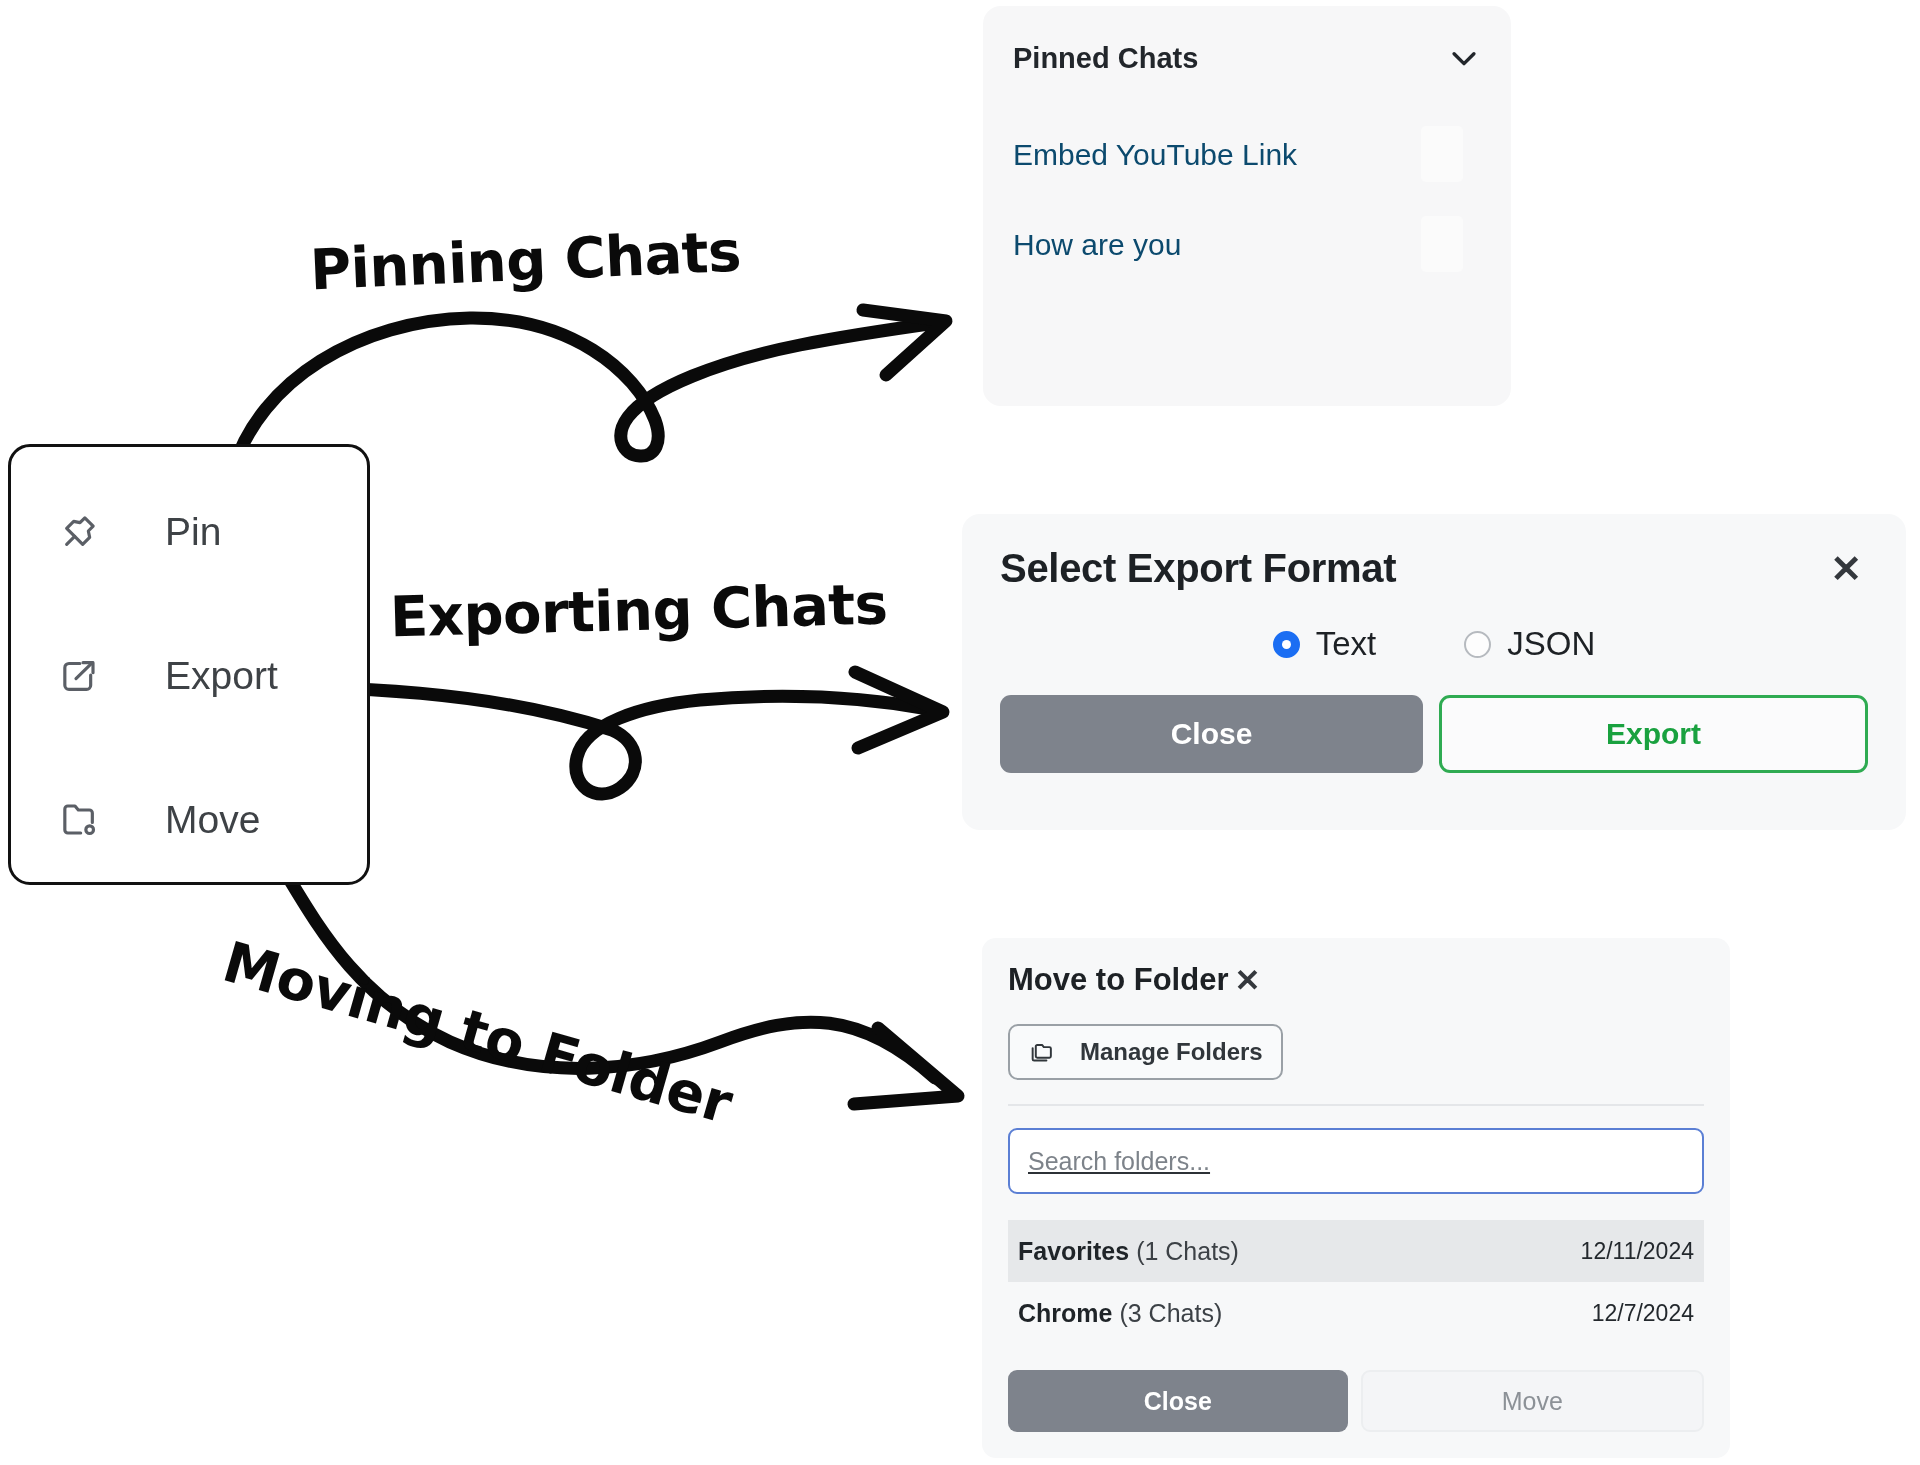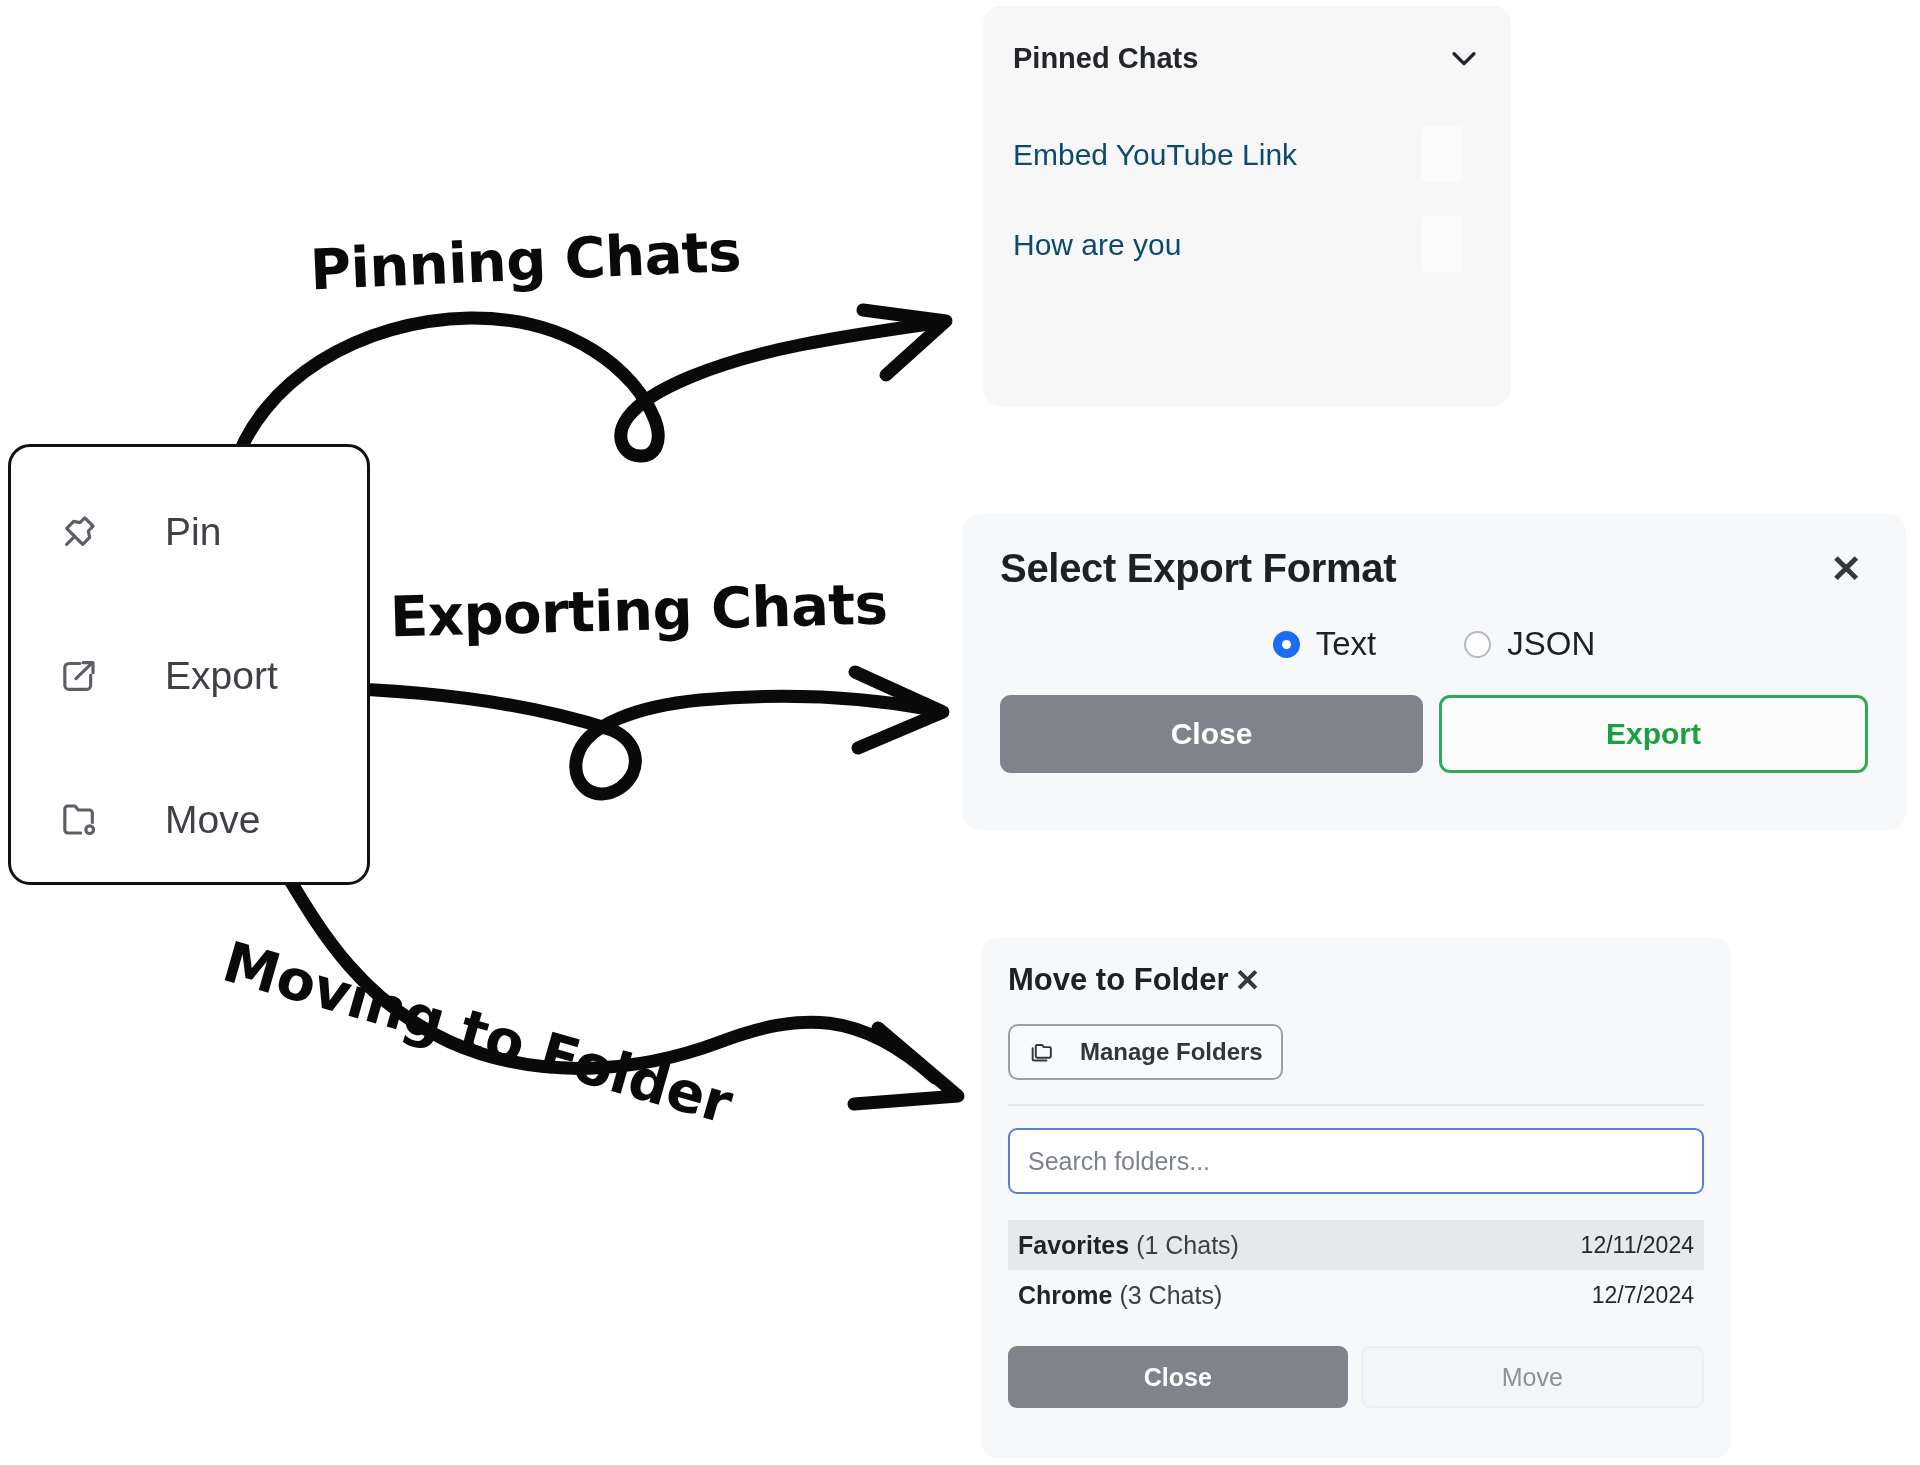--- a/index.html
+++ b/index.html
@@ -280,28 +280,29 @@
     margin-top: 22px;
     height: 66px;
     background: #ffffff;
     border: 2px solid #5b7fd4;
     border-radius: 9px;
     padding: 0 18px;
     font-size: 25px;
     color: #2c3136;
     font-family: "Liberation Sans", sans-serif;
     outline: none;
+    text-decoration: underline;
   }
   #folder-search::placeholder { color: #7d838a; }
   #folder-list { margin-top: 26px; }
   .folder-row {
     display: flex;
     align-items: center;
     justify-content: space-between;
-    height: 50px;
+    height: 62px;
     padding: 0 10px;
     cursor: pointer;
   }
   .folder-row.selected { background: #e6e8ea; }
   .folder-main { font-size: 25px; color: #1f2428; }
   .folder-main .fname { font-weight: bold; }
   .folder-main .fcount { color: #3c4146; }
   .folder-date { font-size: 23px; color: #23282d; }
   #move-actions {
     display: flex;

